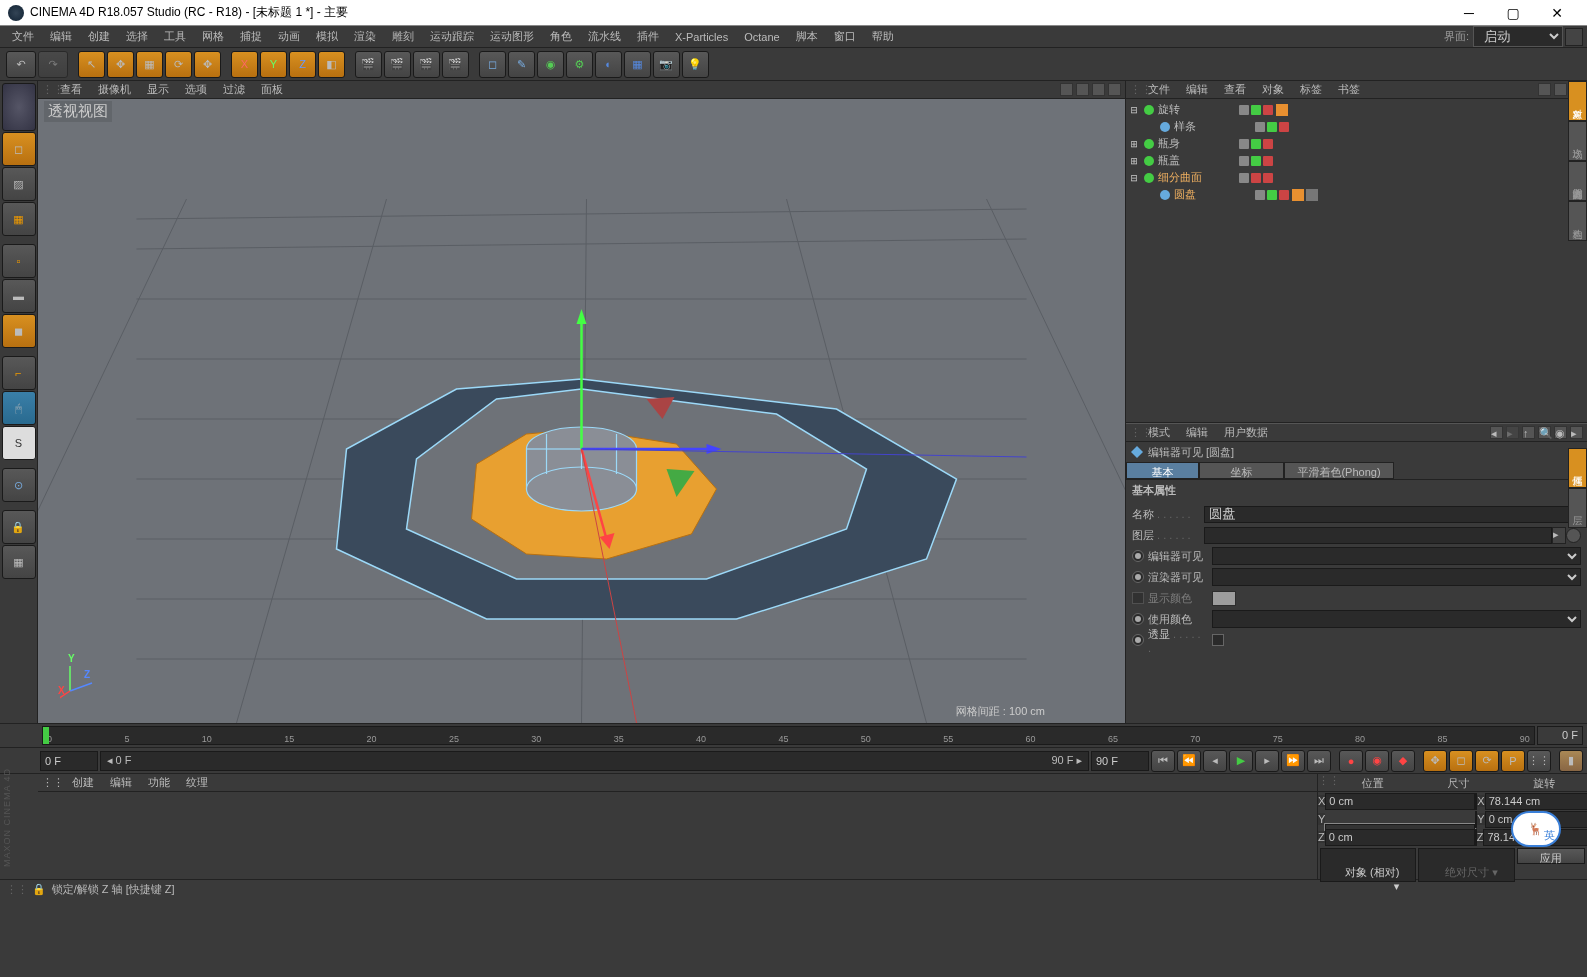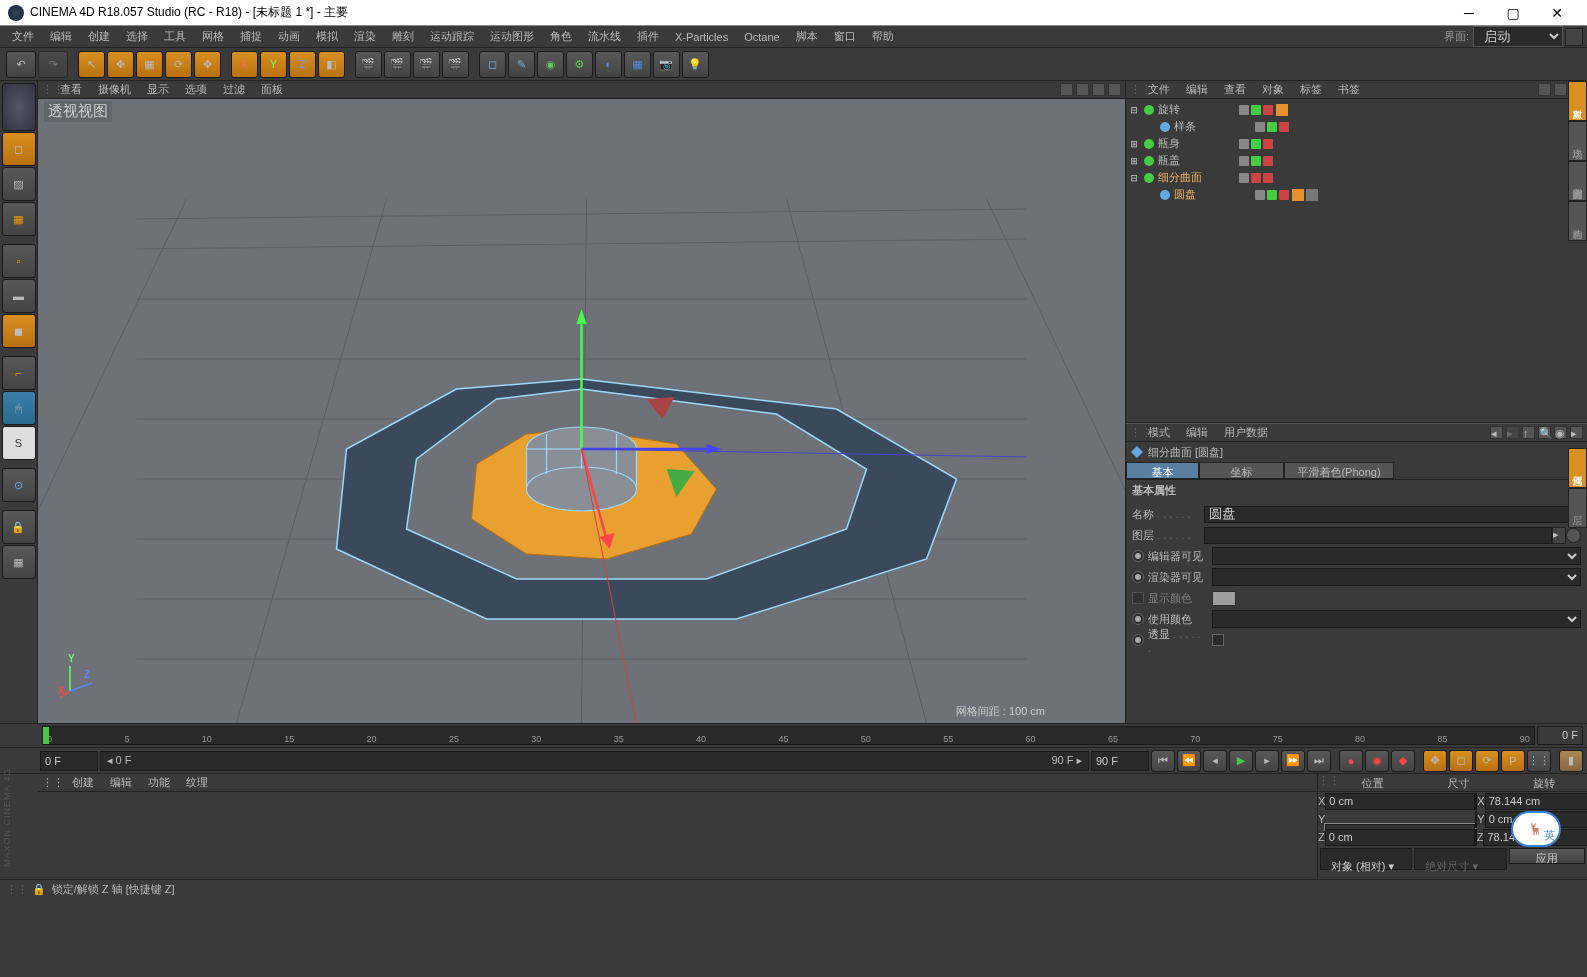--- a/index.html
+++ b/index.html
@@ -121,21 +121,21 @@
 .mat-menubar .mat-menu { padding: 0 8px; cursor: pointer; }
 .coord-panel { width: 269px; background: #3a3a3a; display: flex; flex-direction: column; }
 .coord-header { height: 18px; display: flex; font-size: 11px; border-bottom: 1px solid #222; }
 .coord-header .ch { flex: 1; text-align: center; padding: 2px; }
 .coord-row { display: flex; height: 18px; align-items: center; }
 .coord-row .cr-lbl { width: 14px; text-align: center; background: #333; }
 .coord-row .cr-input { flex: 1; background: #2a2a2a; border: 1px solid #1a1a1a; color: #ccc; padding: 1px 3px; height: 17px; font-size: 11px; }
 .coord-row .cr-input.edit { color: #fff; background: #333; outline: 1px solid #888; margin-top: 27px; }
 .coord-row .cr-spin { width: 10px; height: 17px; background: #444; border: 1px solid #1a1a1a; }
 .coord-footer { display: flex; height: 20px; gap: 2px; padding: 2px; }
-.coord-footer .cf-sel { flex: 1; background: #2a2a2a; border: 1px solid #1a1a1a; color: #ccc; font-size: 11px; text-align: left; padding: 10px; }
+.coord-footer .cf-sel { flex: 1; background: #2a2a2a; border: 1px solid #1a1a1a; color: #ccc; font-size: 11px; text-align: right; padding: 16px; }
 .coord-footer .cf-btn { flex: 1; background: linear-gradient(#585858,#444); border: 1px solid #1a1a1a; color: #ccc; font-size: 11px; text-align: center; padding: 2px; cursor: pointer; border-radius: 0; }
 .coord-footer .cf-sel.disabled { color: #666; }
 
 .statusbar { height: 20px; background: #3a3a3a; border-top: 1px solid #222; display: flex; align-items: center; padding: 0 6px; font-size: 11px; }
 .statusbar .lock-icon { margin-right: 6px; }
 
 .maxon-logo { position: absolute; left: 2px; bottom: 110px; writing-mode: vertical-rl; transform: rotate(180deg); font-size: 9px; color: #555; letter-spacing: 1px; }
 
 .ime-indicator { position: absolute; right: 26px; bottom: 130px; width: 50px; height: 36px; background: #fff; border: 2px solid #3a7fd8; border-radius: 18px; display: flex; align-items: center; justify-content: center; color: #3a7fd8; font-size: 12px; }
 .ime-indicator .ime-icon { width: 30px; height: 30px; border-radius: 50%; background: #fff; display: flex; align-items: center; justify-content: center; }
@@ -436,21 +436,21 @@
           <div class="am-i">↑</div>
           <div class="am-i">🔍</div>
           <div class="am-i">◉</div>
           <div class="am-i">▸</div>
         </div>
       </div>
       <div class="am-header">
         <svg class="obj-icon" width="14" height="14">
             <polygon points="7,1 13,7 7,13 1,7" fill="#6ad"></polygon>
           </svg>
-        <span>细分曲面 [圆盘]</span>
+        <span>编辑器可见 [圆盘]</span>
       </div>
       <div class="am-tabs">
         <div class="am-tab w1 active">基本</div>
         <div class="am-tab w2">坐标</div>
         <div class="am-tab w3">平滑着色(Phong)</div>
       </div>
       <div class="am-section-title">基本属性</div>
       <div class="am-content">
         <div class="am-row">
           <span class="lbl"><span>名称</span><span class="dots-lbl"> . . . . . .</span></span>

